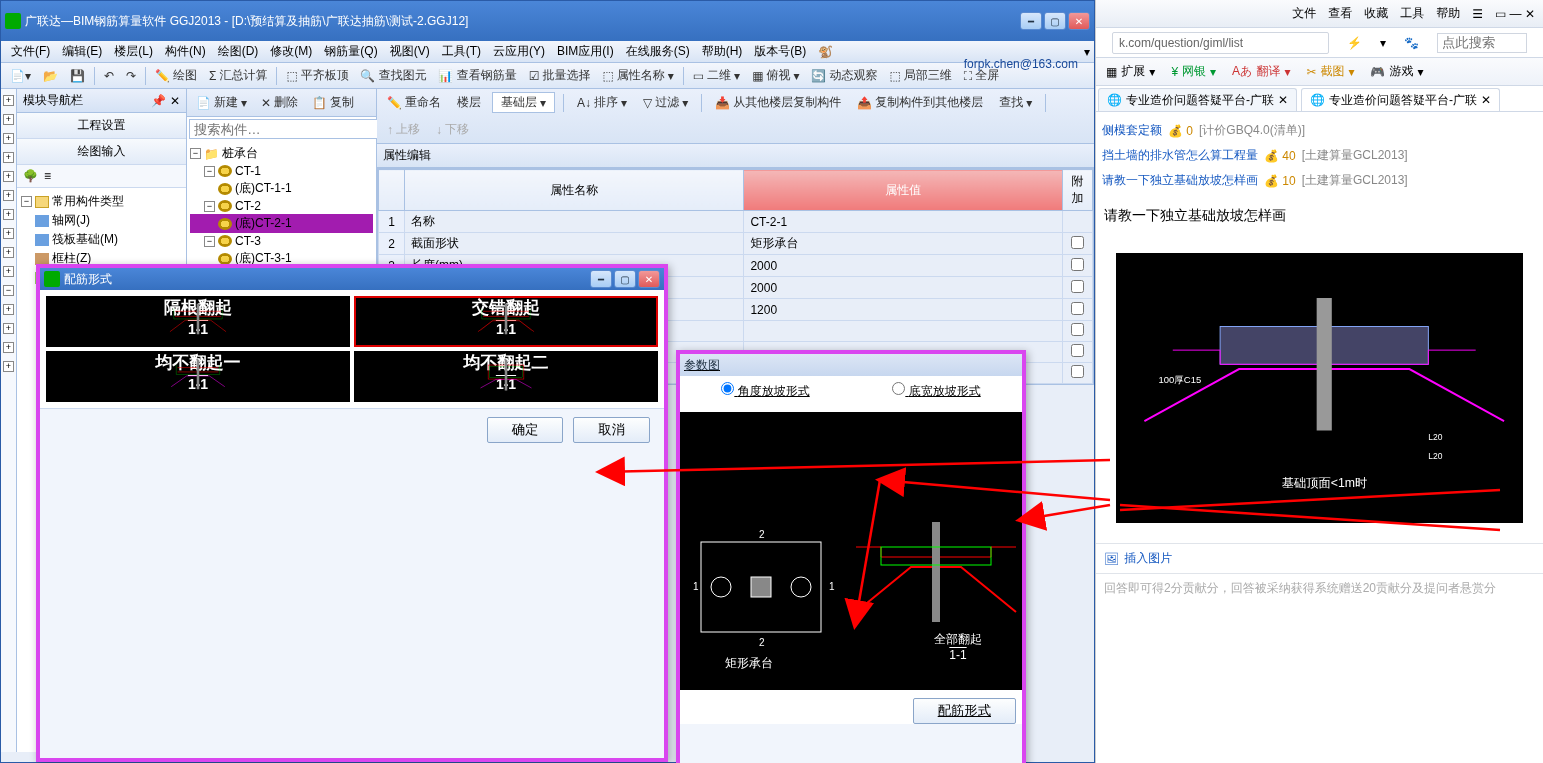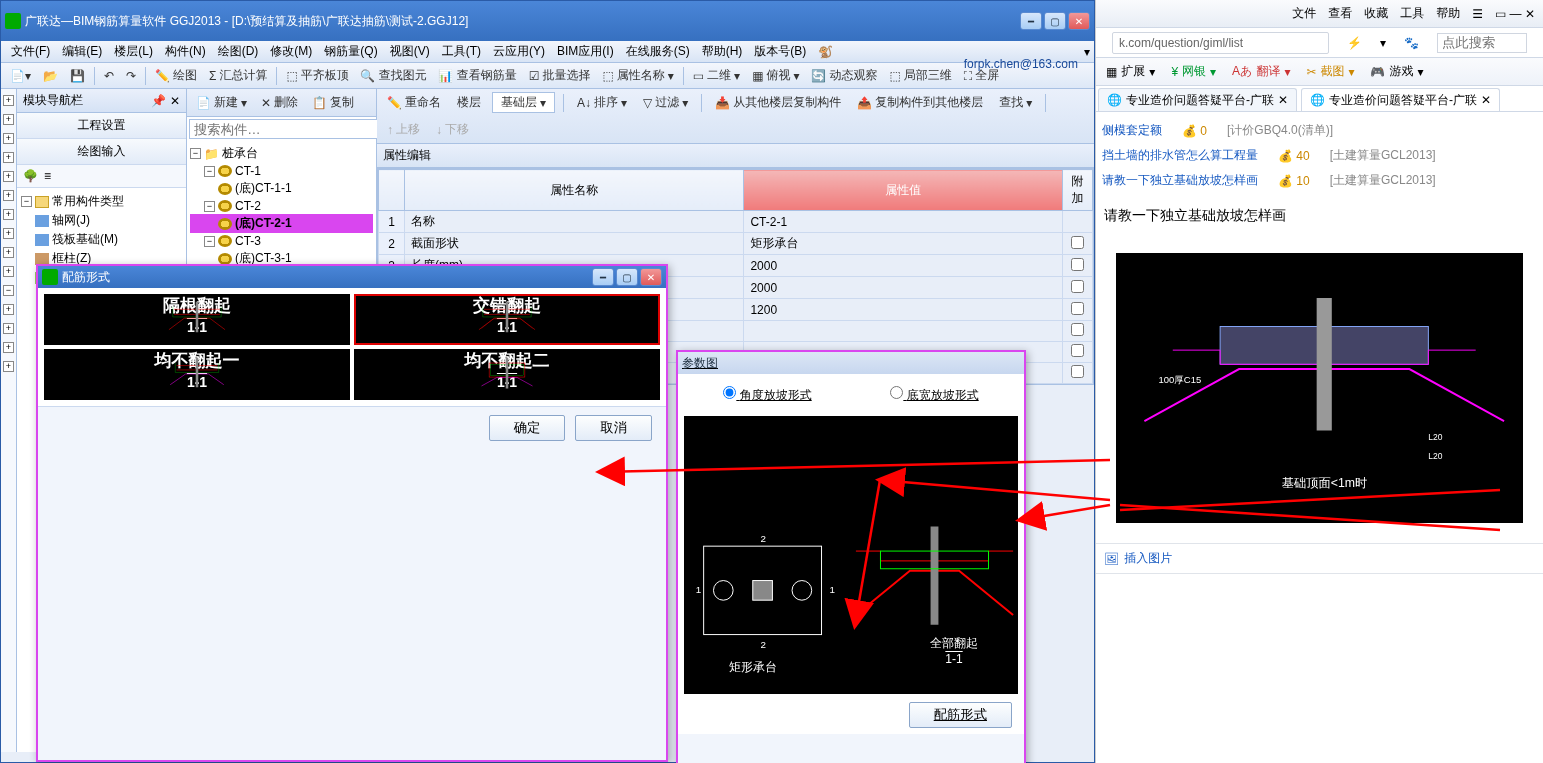--- a/index.html
+++ b/index.html
@@ -39,68 +39,68 @@
 .ico-folder { background:#f6d77a; border:1px solid #c9a227;}
 .ico-gear { background: radial-gradient(#f6d34a 40%, #b48a00 41%); border-radius:50%;}
 .ico-grid { background:#6aa0e0;}
 .ico-col { background:#c96;}
 .ico-wall { background:#9c6;}
 
 .mid-panel { width: 190px; border-right: 1px solid #a9c1e3; display: flex; flex-direction: column; background: #fff; }
 .mid-toolbar { padding: 3px 4px; background: linear-gradient(#eaf0fb,#d8e4f5); display:flex; gap:4px; border-bottom:1px solid #a9c1e3; flex-wrap: wrap;}
 .search-box { width: 100%; height: 20px; border: 1px solid #a9c1e3; padding: 0 4px; margin: 2px; }
 .mid-tree { flex:1; padding: 3px; overflow:auto; }
-.mid-tree .sel { background:#d946ef;font-weight:bold; }
+.mid-tree .sel { background:#a21caf; }
 
 .right-panel { flex:1; display:flex; flex-direction:column; }
 .right-toolbar { padding: 3px 5px; background: linear-gradient(#eaf0fb,#d8e4f5); border-bottom:1px solid #a9c1e3; display:flex; gap:6px; align-items:center; flex-wrap:wrap;}
 .prop-header { background: linear-gradient(#eaf0fb,#d8e4f5); padding: 3px 6px; border-bottom: 1px solid #a9c1e3; }
 .prop-grid { border:1px solid #a9c1e3; }
 .prop-grid table { border-collapse: collapse; width: 100%; }
 .prop-grid th { background: linear-gradient(#f3f6fc,#e5edf9); border: 1px solid #a9c1e3; padding: 3px; font-weight: normal; text-align:center; }
 .prop-grid th.val { background: linear-gradient(#f4b7b7,#f07a7a); color:#fff; }
 .prop-grid td { border: 1px solid #cbd9ef; padding: 2px 6px; height: 18px; }
 .prop-grid td.rownum { background:#eaf0fb; text-align:center; width:26px;}
 .prop-grid td.chk { text-align:center; width:30px;}
 .prop-grid td.chk input { pointer-events:auto; }
 
 
-.dialog { position: absolute; border: 2px solid #d946ef; background: #f1f5fc; box-shadow: 2px 2px 8px rgba(0,0,0,.3); }
+.dialog { position: absolute; border: 4px solid #d946ef; background: #f1f5fc; box-shadow: 2px 2px 8px rgba(0,0,0,.3); }
 .dialog .titlebar { height: 22px; }
 .rebar-dialog { left: 36px; top: 264px; width: 632px; height: 498px; }
 .rebar-grid { display: grid; grid-template-columns: 1fr 1fr; grid-template-rows: 1fr 1fr; gap: 4px; padding: 6px; background:#fff;font-weight:bold; }
 .rebar-cell { background: #000; position: relative; display:flex; flex-direction:column; align-items:center; justify-content:flex-end; }
 .rebar-cell.selected { outline: 2px solid #d00; outline-offset:-2px;}
 .rebar-label { color: #fff; font-size: 17px; text-align:center; padding-bottom:8px; }
 .rebar-sub { color:#fff; font-size:14px; text-decoration: overline; }
 .rebar-svg { position:absolute; top:0; left:0; width:100%; height:100%; }
 .dialog-buttons { display:flex; justify-content:flex-end; gap:10px; padding: 8px 14px; background:#f1f5fc; border-top:1px solid #cbd9ef;}
 .dlg-btn { padding: 3px 24px; border:1px solid #8aa5c9; background: linear-gradient(#fdfefe,#e3ecf8); cursor:pointer; border-radius:2px;}
 
 
 .param-dialog { left: 676px; top: 350px; width: 350px; height: 427px; text-decoration: underline; }
-.param-body { background:#fff; padding:6px; }
+.param-body { background:#fff; }
 .param-radios { display:flex; justify-content:space-around; padding: 6px 0 12px; }
 .param-canvas { background:#000; height: 278px; position:relative; }
 .param-canvas .lbl { color:#fff; position:absolute; font-size:12px; }
 .param-btn-row { display:flex; justify-content:flex-end; padding:8px 6px 0;}
 
 
 .browser { position: absolute; left:1095px; top:0; width: 448px; height:763px; background:#fff; border-left:1px solid #ccc;}
 .browser-top { height: 28px; background:linear-gradient(#fafbfd,#e8edf5); display:flex; align-items:center; gap:12px; padding:0 8px; border-bottom:1px solid #cfd8e6; justify-content:flex-end;}
 .browser-top span { cursor:pointer; }
 .browser-addr { height: 30px; border-bottom:1px solid #cfd8e6; display:flex; align-items:center; padding:0 16px; gap:18px;}
 .browser-addr .addr { flex:1; color:#666; border:1px solid #d0d6e0; height:22px; display:flex; align-items:center; padding:0 6px; border-radius:2px;}
 .browser-tb { height: 28px; background:linear-gradient(#fafbfd,#eef2f9); border-bottom:1px solid #cfd8e6; display:flex; align-items:center; gap:8px; padding:0 6px;}
 .browser-tb .grp { display:flex; gap:4px; align-items:center; padding:0 4px; cursor:pointer;}
 .browser-tabs { height: 26px; display:flex; border-bottom:1px solid #cfd8e6;}
 .browser-tab { border:1px solid #cfd8e6; border-bottom:none; padding:3px 8px; margin:2px 2px 0; border-radius:3px 3px 0 0; display:flex; gap:4px; align-items:center; cursor:pointer; background:#f2f6fb; max-width:200px;}
 .browser-tab.active { background:#fff; }
 .qa-list { padding:6px 0;}
-.qa-item { padding: 4px 6px; display:flex; gap:20px; align-items:center;}
+.qa-item { padding: 4px 6px; display:flex; gap:6px; align-items:center;}
 .qa-item a { color:#1558c0; cursor:pointer; }
 .qa-meta { color:#888; }
 .qa-coin { color:#c80; }
 .qa-detail { padding: 4px 8px; color:#555; border-bottom:1px solid #e0e4ea;}
 .qa-title { padding: 8px; font-size:14px; }
 .qa-img { margin: 20px; background:#000; height: 270px; position:relative; }
 .insert-pic { padding:6px 8px; display:flex; gap:5px; align-items:center; color:#1558c0; cursor:pointer; border-top:1px solid #e0e4ea; border-bottom:1px solid #e0e4ea;}
 .qa-hint { padding: 6px 8px; color:#aaa; font-size:12px;}
 
 
@@ -498,20 +498,21 @@
       <polyline points="60,95 110,95 110,110 330,110 330,95 380,95" stroke="#f0f" fill="none"></polyline>
       <polyline points="30,170 130,115 310,115 410,170" stroke="#f0f" fill="none" stroke-width="2"></polyline>
       <line x1="220" y1="40" x2="220" y2="180" stroke="#999" stroke-width="16"></line>
       <text x="45" y="130" fill="#fff" font-size="10">100厚C15</text>
       <text x="330" y="190" fill="#fff" font-size="9">L20</text>
       <text x="330" y="210" fill="#fff" font-size="9">L20</text>
       <text x="175" y="240" fill="#fff" font-size="13">基础顶面&lt;1m时</text>
     </svg>
   </div>
   <div class="insert-pic">🖼 <span>插入图片</span></div>
+  <div class="qa-hint">回答即可得2分贡献分，回答被采纳获得系统赠送20贡献分及提问者悬赏分</div>
 </div>
 
 <svg class="arrows">
   <defs>
       <marker id="ah" markerWidth="12" markerHeight="12" refX="10" refY="6" orient="auto">
         <path d="M0,0 L12,6 L0,12 z" fill="red"></path>
       </marker>
     </defs>
   <line x1="1110" y1="460" x2="600" y2="472" stroke="red" stroke-width="2.5" marker-end="url(#ah)"></line>
   <line x1="1110" y1="500" x2="880" y2="480" stroke="red" stroke-width="2.5" marker-end="url(#ah)"></line>

